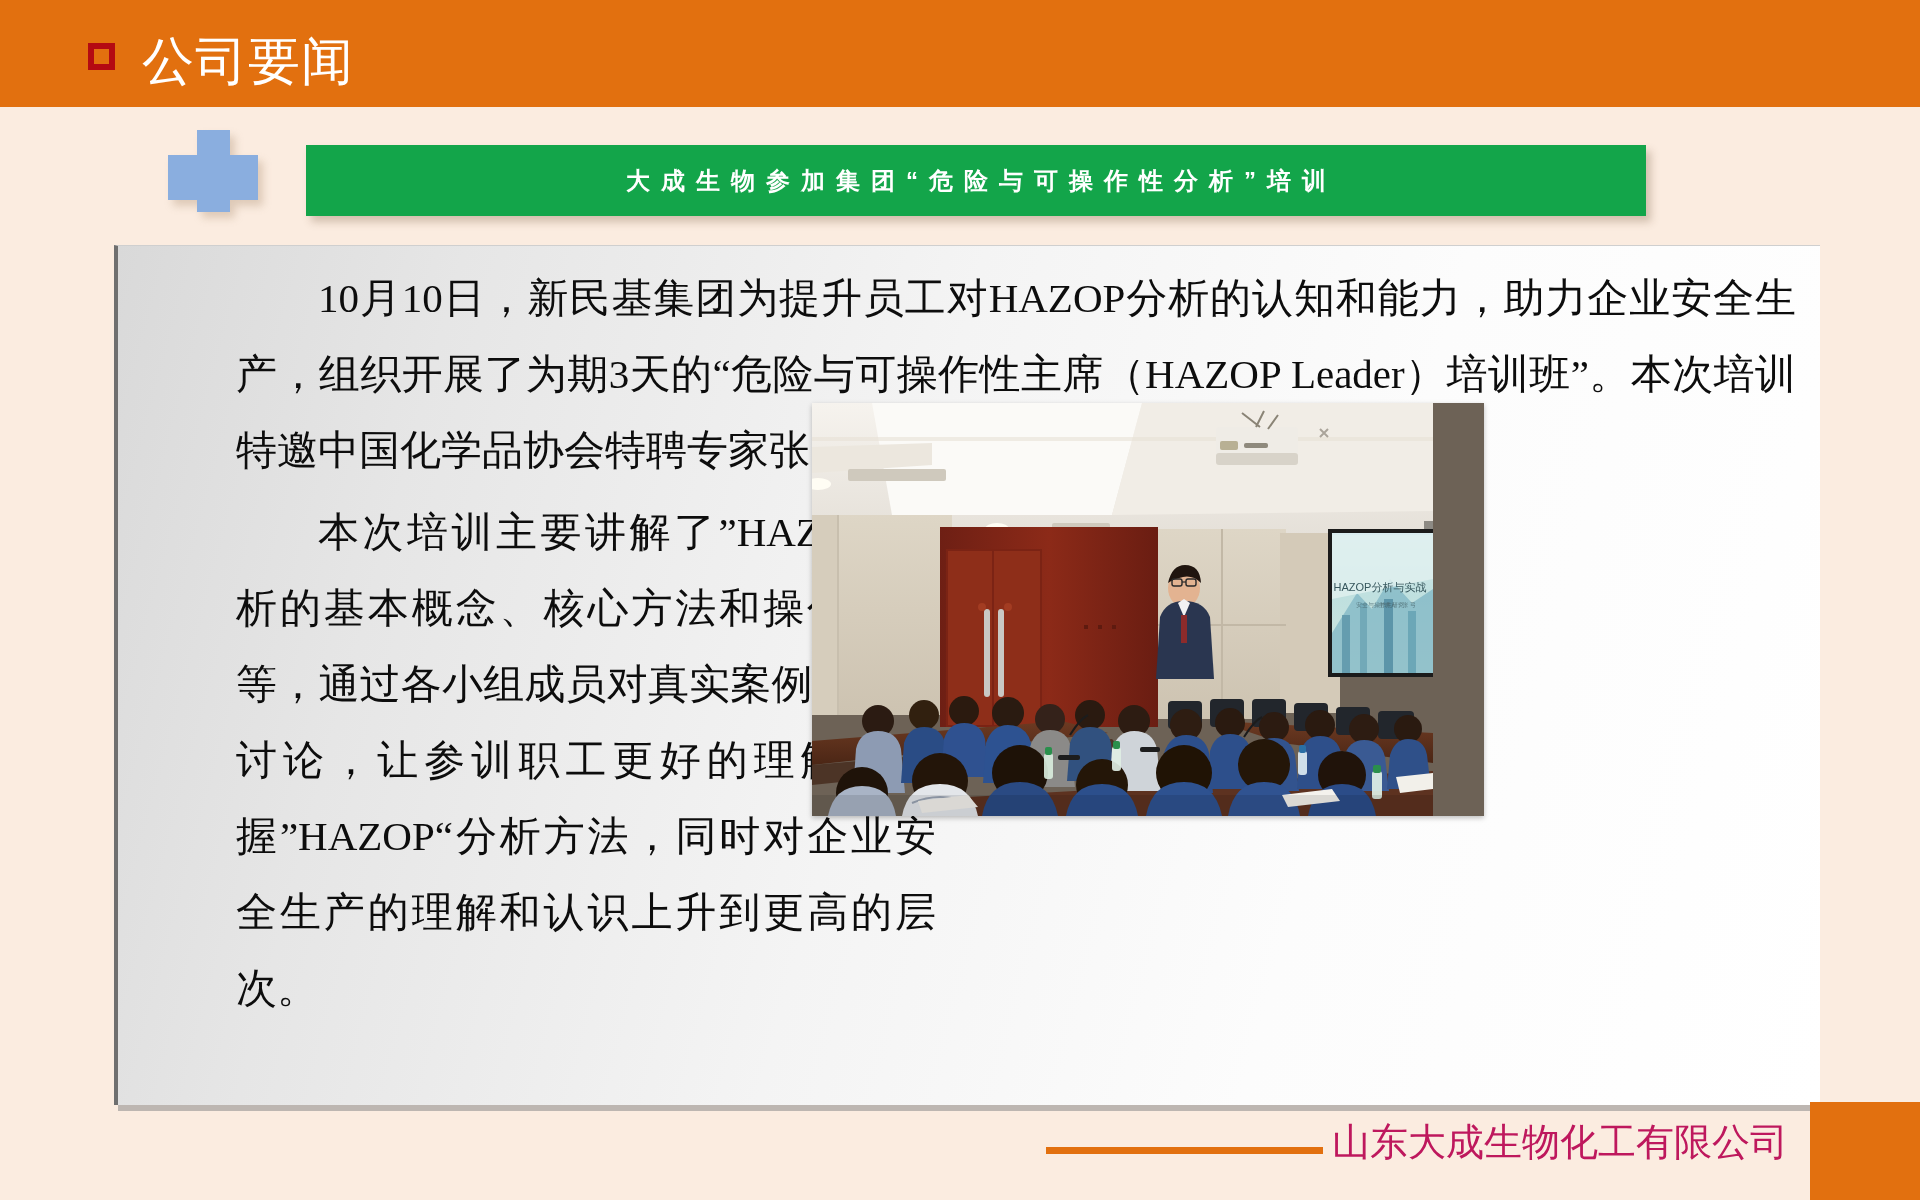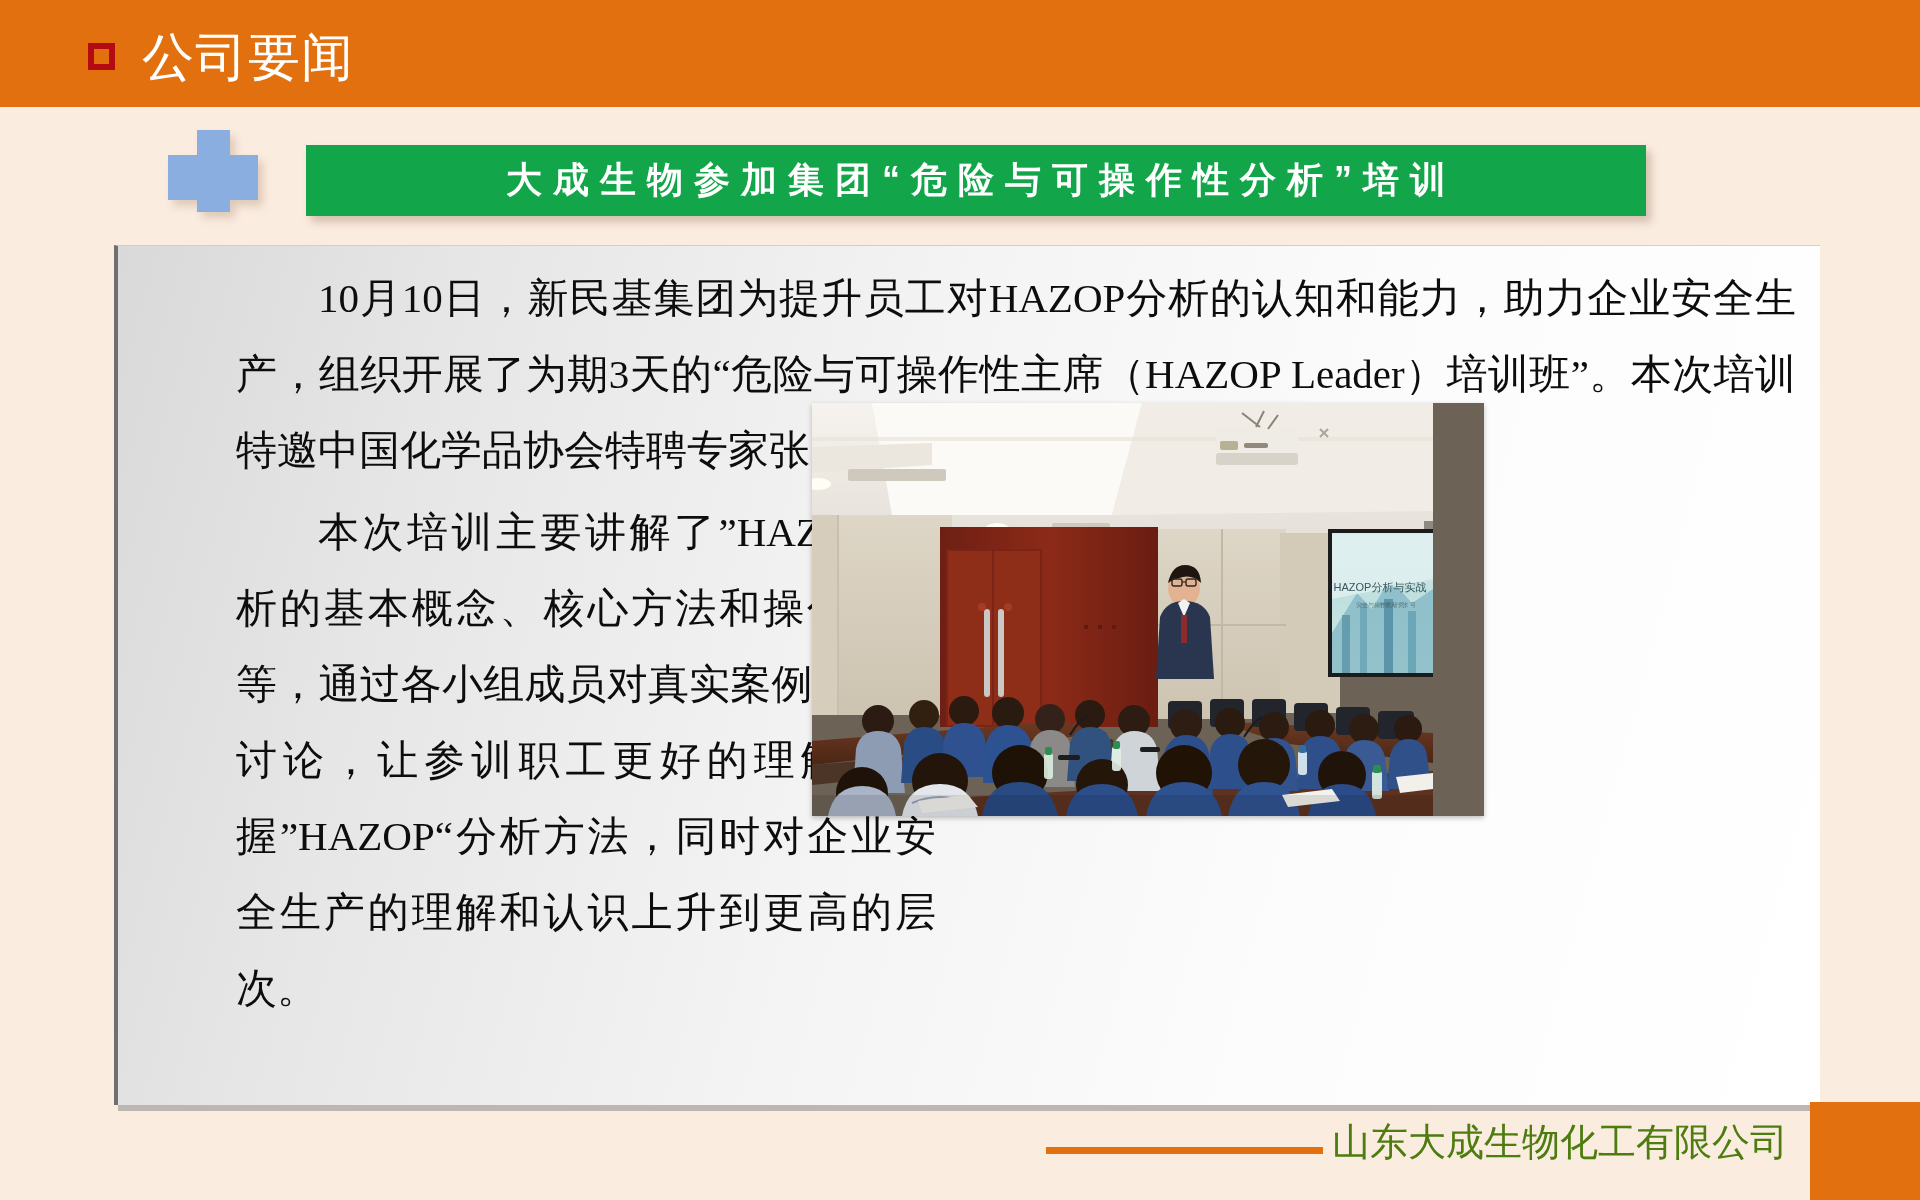--- a/index.html
+++ b/index.html
@@ -43,21 +43,21 @@
     border: 6px solid #b40a12;
     box-sizing: border-box;
     margin-right: 27px;
     margin-top: 6px;
   }
   .header-title {
     color: #ffffff;
     font-size: 52px;
     line-height: 1;
     letter-spacing: 1px;
-    font-family: Liberation Mono, monospace;
+    font-family: Liberation Serif, serif;
     margin-top: 16px;
   }
 
   
   .page-bg {
     position: absolute;
     left: 0; top: 107px;
     width: 1920px;
     height: 1093px;
     background: #fbece0;
@@ -113,21 +113,21 @@
     width: 1340px;
     height: 71px;
     background: #13a54a;
     box-shadow: 5px 6px 8px rgba(120,90,60,0.30);
     display: flex;
     align-items: center;
     justify-content: center;
   }
   .green-banner-text {
     color: #ffffff;
-    font-size: 36px;
+    font-size: 24px;
     font-weight: bold;
     letter-spacing: 11px;
     padding-left: 11px;
     white-space: nowrap;
     font-family: "Liberation Sans", "DejaVu Sans", sans-serif;
   }
 
   
   .content-panel {
     position: absolute;
@@ -193,21 +193,21 @@
     top: 1147px;
     width: 277px;
     height: 7px;
     background: #e2700f;
   }
   .footer-text {
     position: absolute;
     left: 1332px;
     top: 1117px;
     font-size: 38px;
-    color: #4d7c0f;
+    color: #be185d;
     font-family: "Liberation Sans", "DejaVu Sans", sans-serif;
     white-space: nowrap;
   }
   .footer-block {
     position: absolute;
     left: 1810px;
     top: 1102px;
     width: 110px;
     height: 98px;
     background: #e2700f;

